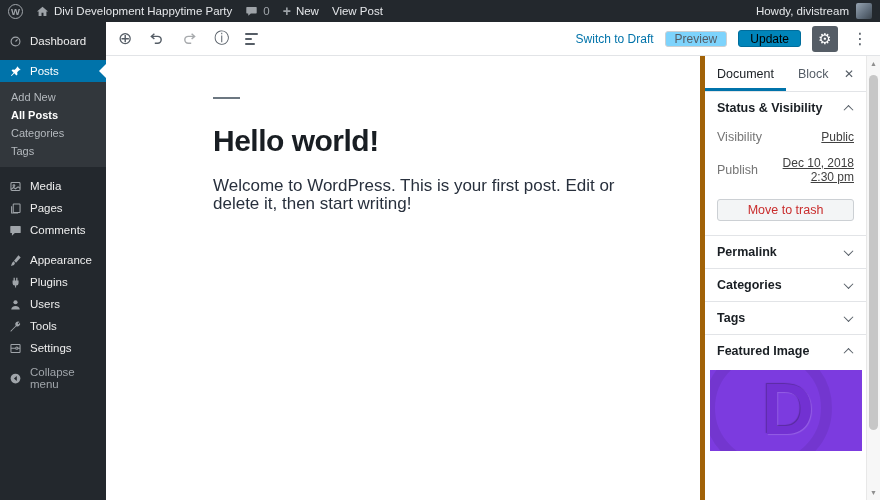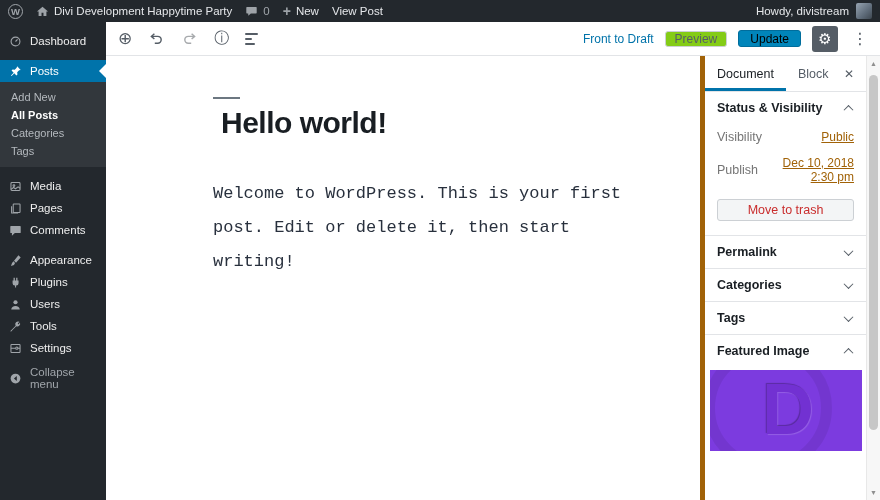--- a/index.html
+++ b/index.html
@@ -39,51 +39,51 @@
   .editor-header { position:absolute; left:106px; top:22px; width:774px; height:34px; background:#fff;
     border-bottom:1px solid #e2e4e7; display:flex; align-items:center; justify-content:space-between; z-index:10; }
   .eh-left { display:flex; align-items:center; gap:16px; padding-left:12px; }
   .eh-icon { color:#555d66; font-size:17px; line-height:1; font-family:"DejaVu Sans", sans-serif; cursor:pointer; display:flex; align-items:center; }
   .eh-icon.disabled { color:#a7aaad; cursor:default; }
   .struct-icon { display:flex; flex-direction:column; gap:3px; cursor:pointer; }
   .struct-icon span { display:block; height:2px; background:#555d66; border-radius:1px; }
   .eh-right { display:flex; align-items:center; gap:11px; padding-right:9px; }
   .link-blue { color:#0073aa; font-size:12px; cursor:pointer; }
   .btn { border-radius:3px; font-size:12px; cursor:pointer; display:inline-flex; align-items:center; justify-content:center; }
-  .btn-secondary { height:16px; padding:0 9px; background:#84cc16; border:1px solid #ccd0d4; color:#555d66; }
+  .btn-secondary { height:16px; padding:0 9px; background:#7dd3fc; border:1px solid #ccd0d4; color:#555d66; }
   .btn-primary { height:17px; padding:0 11px; background:#0085ba; border:1px solid #006d9c; color:#000000; }
   .gear-btn { width:26px; height:26px; background:#555d66; border-radius:3px; color:#fff; font-size:15px;
     display:flex; align-items:center; justify-content:center; font-family:"DejaVu Sans", sans-serif; cursor:pointer; }
   .kebab { color:#555d66; font-size:16px; font-family:"DejaVu Sans", sans-serif; cursor:pointer; padding:0 3px; }
 
   
   .canvas { position:absolute; left:106px; top:56px; width:594px; height:444px; background:#fff; }
   .title-dash { position:absolute; left:107px; top:41px; width:27px; height:2px; background:#6c7781; }
-  .post-title { position:absolute; left:107px; top:50px; font-size:30px; font-weight:bold; color:#191e23; letter-spacing:-0.5px; cursor:text;margin-left:8px; }
-  .post-body { position:absolute; left:107px; top:121px; width:432px; font-family:Liberation Mono, monospace;
-    font-size:17px; line-height:34px; color:#28303d; cursor:text; }
+  .post-title { position:absolute; left:107px; top:68px; font-size:30px; font-weight:bold; color:#191e23; letter-spacing:-0.5px; cursor:text; }
+  .post-body { position:absolute; left:107px; top:121px; width:432px; font-family:Liberation Sans, sans-serif;
+    font-size:17px; line-height:18px; color:#28303d; cursor:text; }
 
   
   .settings { position:absolute; left:700px; top:56px; width:166px; height:444px; background:#fff;
     border-left:5px solid #a16207; font-size:12.5px; color:#191e23; }
   .tabs { height:36px; border-bottom:1px solid #e2e4e7; display:flex; align-items:stretch; position:relative; }
   .tab { display:flex; align-items:center; padding:0 12px; color:#555d66; cursor:pointer; position:relative; }
   .tab.active { color:#191e23; font-weight:500; }
   .tab.active::after { content:""; position:absolute; left:0; right:0; bottom:0; height:3px; background:#0073aa; }
   .tabs-close { position:absolute; right:6px; top:0; bottom:0; display:flex; align-items:center; padding:0 6px;
     color:#555d66; font-size:12px; cursor:pointer; }
   .panel { border-bottom:1px solid #e2e4e7; }
   .panel-header { display:flex; align-items:center; justify-content:space-between; padding:9px 12px;
     font-weight:bold; font-size:12.5px; color:#191e23; cursor:pointer; }
   .chev { width:7px; height:7px; border-right:1.5px solid #555d66; border-bottom:1.5px solid #555d66; margin-right:2px; }
   .chev.down { transform:rotate(45deg) translate(-1px,-1px); }
   .chev.up { transform:rotate(-135deg) translate(-1px,-1px); }
   .prow { display:flex; align-items:center; justify-content:space-between; padding:6px 12px; }
   .prow .plabel { color:#757575; }
-  .plink { color:#a16207; text-decoration:underline; font-size:12px; cursor:pointer; text-align:right; }
+  .plink { color:#404040; text-decoration:underline; font-size:12px; cursor:pointer; text-align:right; }
   .sticky-row { display:flex; align-items:center; gap:8px; padding:9px 12px 6px 10px; }
   .checkbox { width:13px; height:13px; border:1px solid #7e8993; border-radius:2px; background:#fff; cursor:pointer; flex:none; }
   .sticky-label { font-size:12px; color:#191e23; }
   .trash-btn { display:block; margin:9px 12px 14px 12px; width:calc(100% - 24px); height:22px;
     background:#f3f5f6; border:1px solid #ccd0d4; border-radius:3px; color:#c92c2c; font-size:12.5px; cursor:pointer; }
   .featured-img { position:relative; margin:3px 8px 0 5px; width:152px; height:81px; background:#7c3bdf; overflow:hidden; cursor:pointer; }
   .featured-ring { position:absolute; left:-6px; top:-26px; width:128px; height:128px; border-radius:50%;
     border:11px solid rgba(0,0,0,0.07); }
   .featured-letter { position:absolute; left:50%; top:50%; transform:translate(-46%,-52%);
     font-size:72px; font-weight:bold; color:#7231d2;
@@ -280,21 +280,21 @@
           </svg>
       </span>
       <span class="eh-icon" style="font-size:15px;">ⓘ</span>
       <span class="struct-icon">
         <span style="width:13px;"></span>
           <span style="width:7px;"></span>
           <span style="width:10px;"></span>
       </span>
     </div>
     <div class="eh-right">
-      <span class="link-blue">Front to Draft</span>
+      <span class="link-blue">Switch to Draft</span>
       <button class="btn btn-secondary">Preview</button>
       <button class="btn btn-primary">Update</button>
       <span class="gear-btn">⚙</span>
       <span class="kebab">⋮</span>
     </div>
   </div>
 
   <div class="canvas">
     <div class="title-dash"></div>
     <h1 class="post-title">Hello world!</h1>

